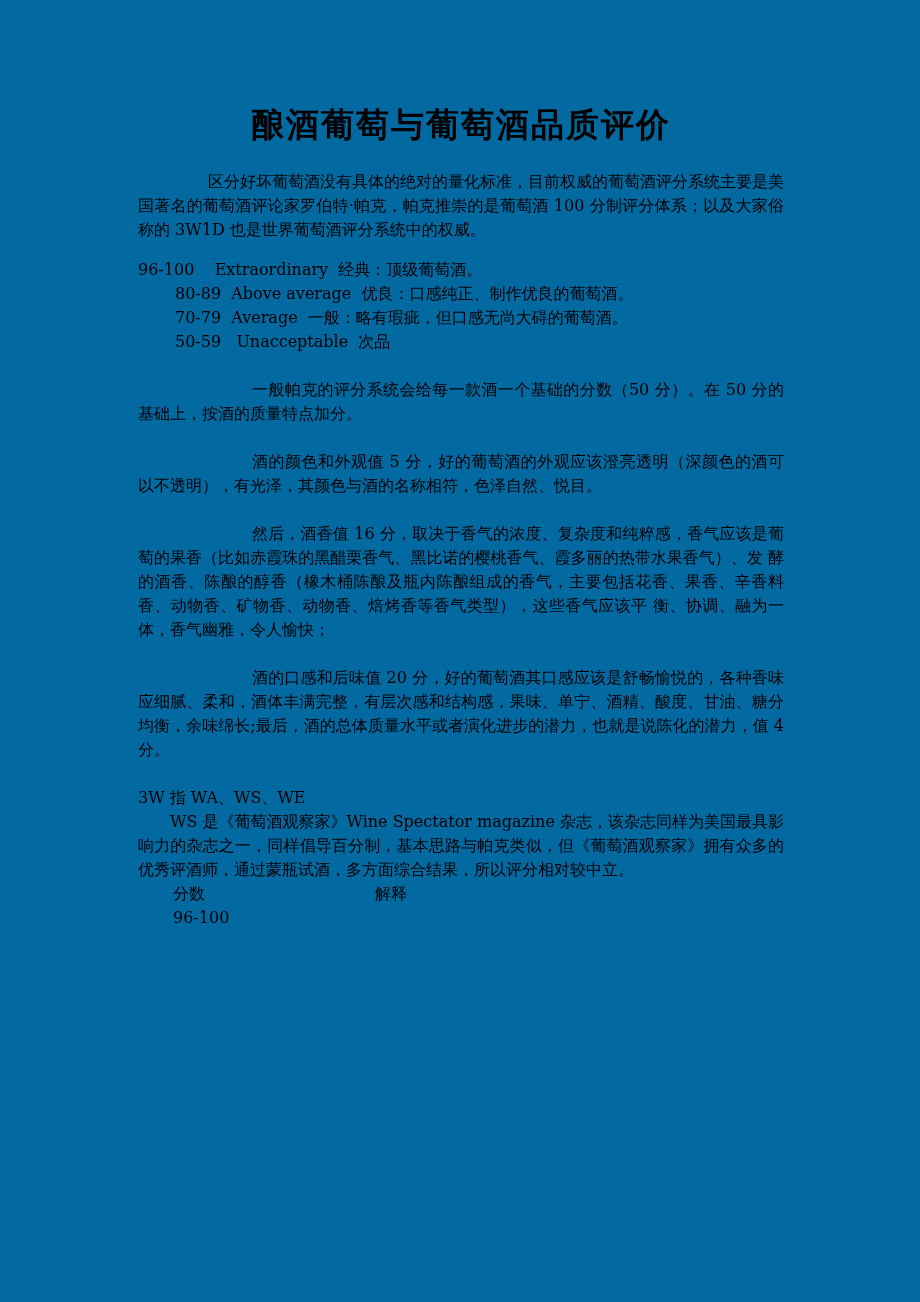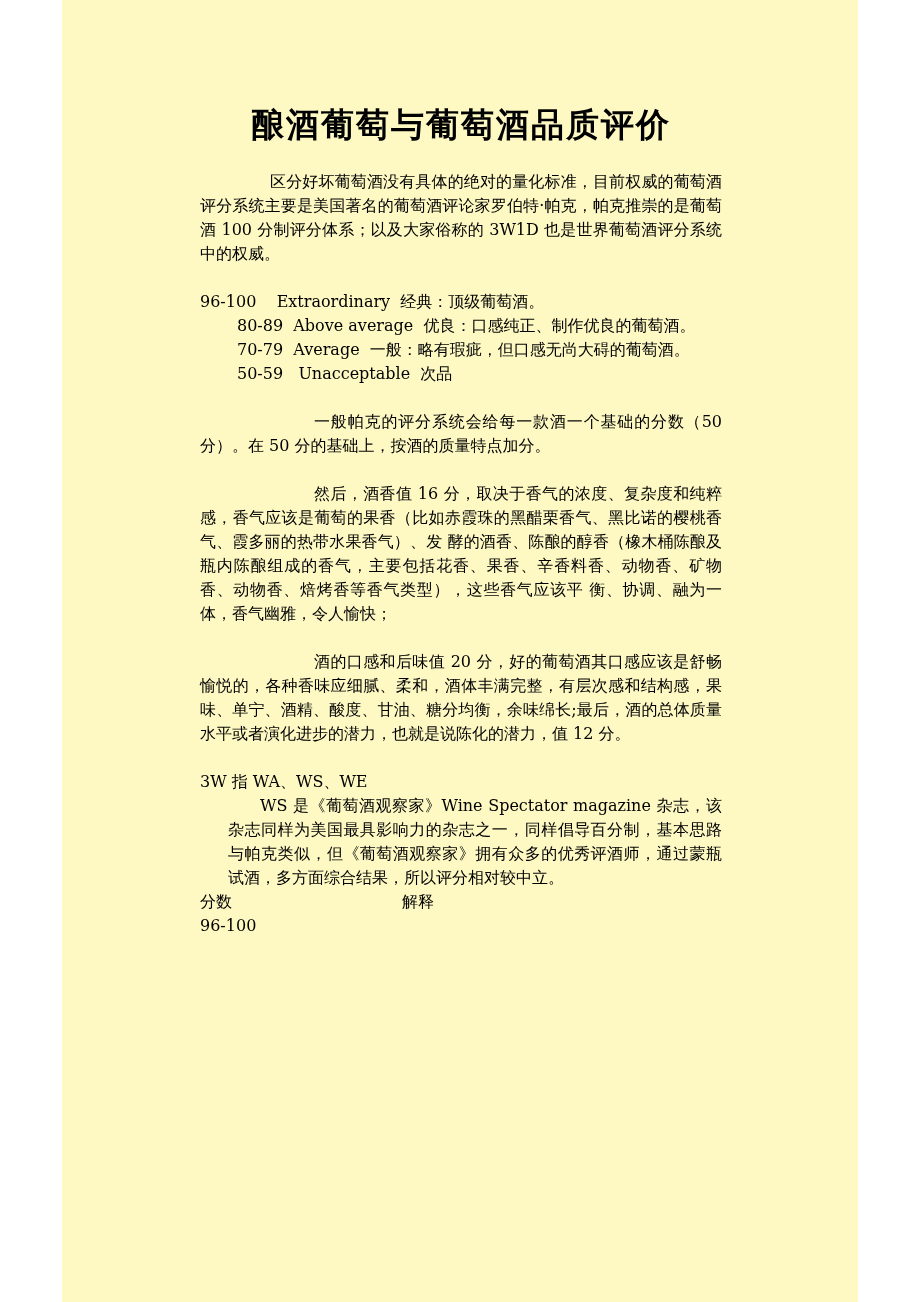--- a/index.html
+++ b/index.html
@@ -2,24 +2,24 @@
 <html lang="zh"><head>
 <meta charset="utf-8">
 <style>
   html, body {
     margin: 0;
     padding: 0;
     background: #ffffff;
   }
   .page {
     position: relative;
-    width: 796px;
+    width: 920px;
     min-height: 1302px;
     margin: 0 auto;
-    background: #fef9c3;
+    background: #0369a1;
     box-sizing: border-box;
     padding: 104px 136px 60px 138px;
     font-family: "DejaVu Serif", "Liberation Serif", serif;
     font-size: 16px;
     line-height: 24px;
     color: #000000;
   }
   .doc-title {
     font-size: 33px;
     line-height: 42px;
@@ -31,33 +31,34 @@
   }
   .para {
     margin: 24px 0 0 0;
     white-space: pre-wrap;
     text-align: justify;
   }
   .para.no-gap { margin-top: 0; }
   .indent-intro   { text-indent: 70px; }
   .indent-deep    { text-indent: 114px; }
   .indent-wa      { text-indent: 138px; }
-  .indent-2em     { text-indent: 32px; margin-left: 28px; }
+  .indent-2em     { text-indent: 32px; }
   .ratings {
-    margin-top: 24px;
+    margin-top: 16px;
   }
   .rating-line {
     line-height: 24px;
     white-space: pre-wrap;
   }
   .rating-line.shift { padding-left: 37px; }
   .score-table { margin-top: 0; }
   .score-row {
     display: flex;
     line-height: 24px;
+    margin-left: 35px;
   }
   .score-row .col-score { width: 202px; flex: 0 0 202px; white-space: pre-wrap; }
   .score-row .col-desc  { flex: 1; white-space: pre-wrap; }
 </style>
 </head>
 <body>
 
 <div class="page">
 
   <h1 class="doc-title">酿酒葡萄与葡萄酒品质评价</h1>
@@ -67,24 +68,25 @@
 
   <div class="ratings">
     <div class="rating-line">96-100    Extraordinary  经典：顶级葡萄酒。</div>
     <div class="rating-line shift">80-89  Above average  优良：口感纯正、制作优良的葡萄酒。</div>
     <div class="rating-line shift">70-79  Average  一般：略有瑕疵，但口感无尚大碍的葡萄酒。</div>
     <div class="rating-line shift">50-59   Unacceptable  次品</div>
   </div>
 
   <p class="para indent-deep">一般帕克的评分系统会给每一款酒一个基础的分数（50 分）。在 50 分的基础上，按酒的质量特点加分。</p>
 
+  <p class="para indent-deep">酒的颜色和外观值 5 分，好的葡萄酒的外观应该澄亮透明（深颜色的酒可以不透明），有光泽，其颜色与酒的名称相符，色泽自然、悦目。</p>
 
   <p class="para indent-deep">然后，酒香值 16 分，取决于香气的浓度、复杂度和纯粹感，香气应该是葡萄的果香（比如赤霞珠的黑醋栗香气、黑比诺的樱桃香气、霞多丽的热带水果香气）、发 酵的酒香、陈酿的醇香（橡木桶陈酿及瓶内陈酿组成的香气，主要包括花香、果香、辛香料香、动物香、矿物香、动物香、焙烤香等香气类型），这些香气应该平 衡、协调、融为一体，香气幽雅，令人愉快；</p>
 
-  <p class="para indent-deep">酒的口感和后味值 20 分，好的葡萄酒其口感应该是舒畅愉悦的，各种香味应细腻、柔和，酒体丰满完整，有层次感和结构感，果味、单宁、酒精、酸度、甘油、糖分均衡，余味绵长;最后，酒的总体质量水平或者演化进步的潜力，也就是说陈化的潜力，值 12 分。</p>
+  <p class="para indent-deep">酒的口感和后味值 20 分，好的葡萄酒其口感应该是舒畅愉悦的，各种香味应细腻、柔和，酒体丰满完整，有层次感和结构感，果味、单宁、酒精、酸度、甘油、糖分均衡，余味绵长;最后，酒的总体质量水平或者演化进步的潜力，也就是说陈化的潜力，值 4 分。</p>
 
   <p class="para">3W 指 WA、WS、WE</p>
 
 
   <p class="para no-gap indent-2em">WS 是《葡萄酒观察家》Wine Spectator magazine 杂志，该杂志同样为美国最具影响力的杂志之一，同样倡导百分制，基本思路与帕克类似，但《葡萄酒观察家》拥有众多的优秀评酒师，通过蒙瓶试酒，多方面综合结果，所以评分相对较中立。</p>
 
   <div class="score-table">
     <div class="score-row">
       <span class="col-score">分数</span>
       <span class="col-desc">解释</span>

